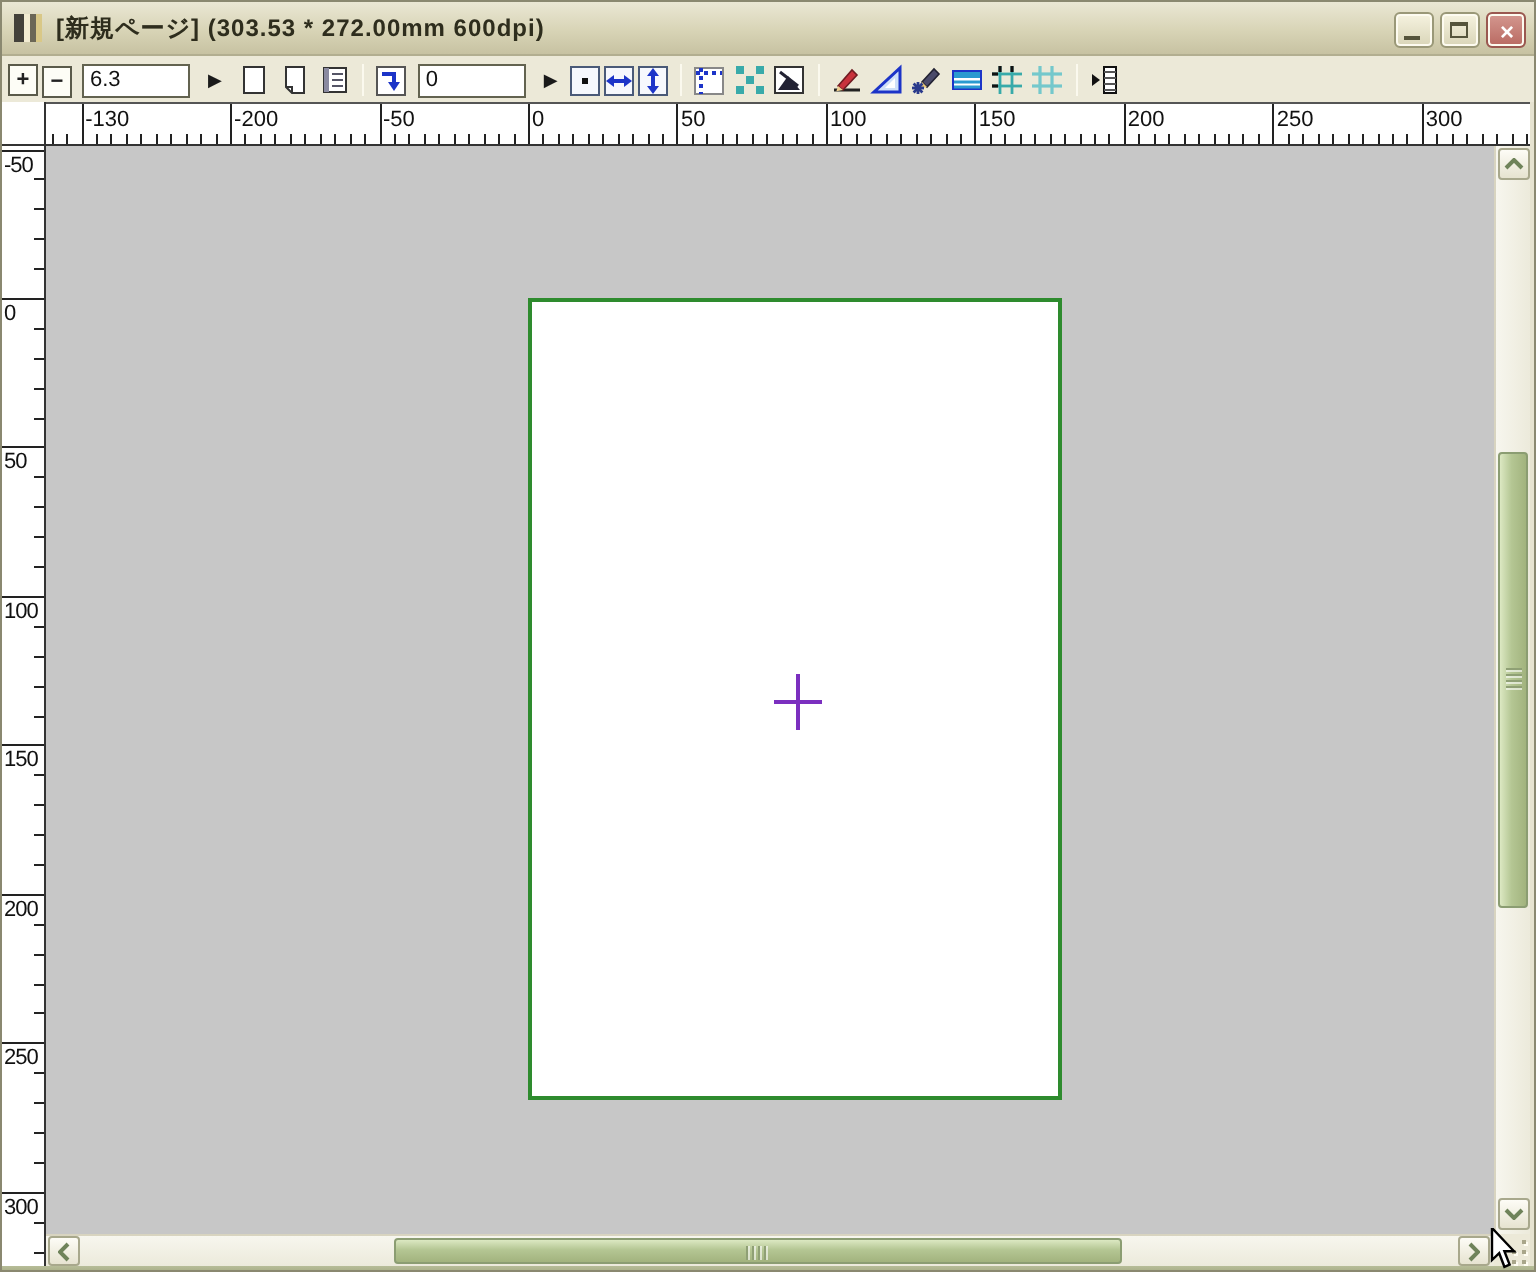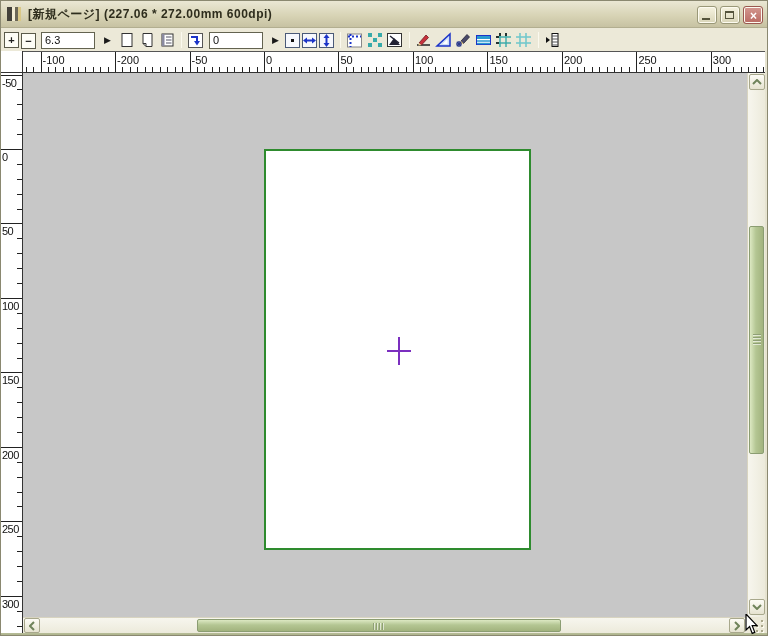--- a/index.html
+++ b/index.html
@@ -129,21 +129,21 @@
 
 <div id="app">
 
   <div class="titlebar">
     <svg class="app-icon" viewBox="0 0 16 16">
       <rect x="1" y="1" width="5" height="14" fill="#43413a"></rect>
       <rect x="6" y="1" width="3" height="14" fill="#f2ecd2"></rect>
       <rect x="9" y="1" width="3" height="14" fill="#6b6756"></rect>
       <rect x="12" y="1" width="3" height="14" fill="#d9c887"></rect>
     </svg>
-    <span class="title-text">[新規ページ] (227.06 * 272.00mm 600dpi)</span>
+    <span class="title-text">[新規ページ] (303.53 * 272.00mm 600dpi)</span>
     <div class="win-btns">
       <button class="win-btn">
           <span class="glyph-min"></span>
         </button>
       <button class="win-btn">
           <span class="glyph-max"></span>
         </button>
       <button class="win-btn close">×</button>
     </div>
   </div>
@@ -407,21 +407,21 @@
       <div class="htick" style="left: 680.403px;"></div>
       <div class="htick" style="left: 687.85px;"></div>
       <div class="htick" style="left: 695.298px;"></div>
       <div class="htick" style="left: 702.745px;"></div>
       <div class="htick" style="left: 710.192px;"></div>
       <div class="htick" style="left: 717.64px;"></div>
       <div class="htick" style="left: 725.087px;"></div>
       <div class="htick" style="left: 732.535px;"></div>
       <div class="htick" style="left: 739.982px;"></div>
       <div class="hmajor" style="left: 17.575px;"></div>
-      <div class="hlabel" style="left: 19.575px;">-100</div>
+      <div class="hlabel" style="left: 19.575px;">-130</div>
       <div class="hmajor" style="left: 92.05px;"></div>
       <div class="hlabel" style="left: 94.05px;">-200</div>
       <div class="hmajor" style="left: 166.525px;"></div>
       <div class="hlabel" style="left: 168.525px;">-50</div>
       <div class="hmajor" style="left: 241px;"></div>
       <div class="hlabel" style="left: 243px;">0</div>
       <div class="hmajor" style="left: 315.475px;"></div>
       <div class="hlabel" style="left: 317.475px;">50</div>
       <div class="hmajor" style="left: 389.95px;"></div>
       <div class="hlabel" style="left: 391.95px;">100</div>

